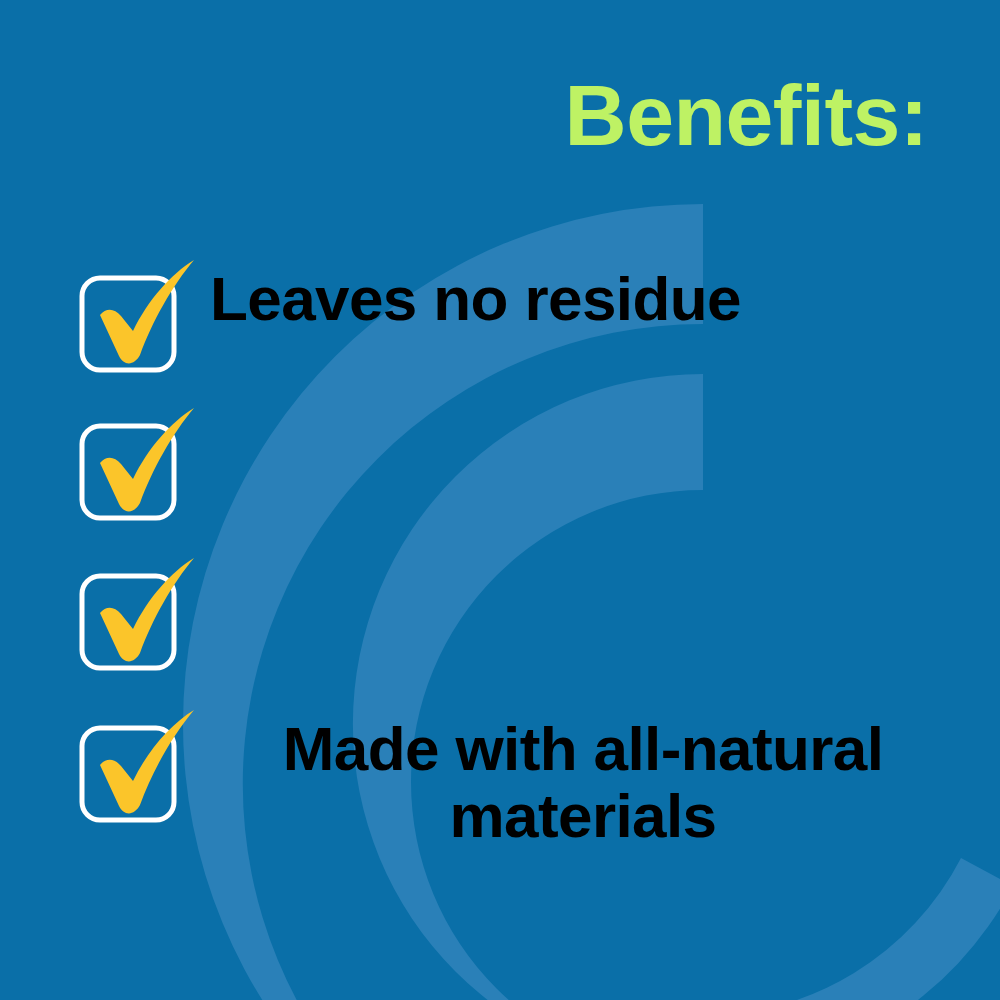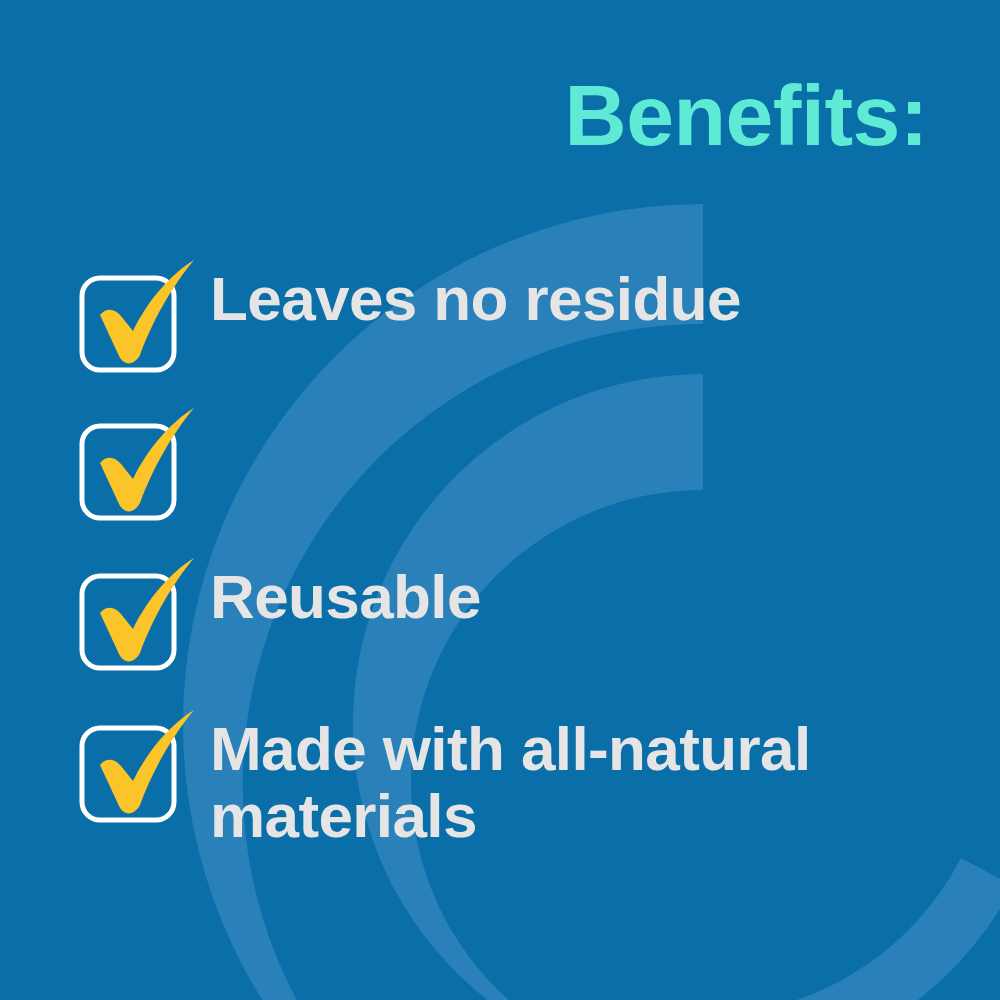--- a/index.html
+++ b/index.html
@@ -28,61 +28,61 @@
   
   #title-row {
     position: absolute;
     top: 72px;
     left: 0;
     right: 72px;
     text-align: right;
   }
   #page-title {
     display: inline-block;
-    color: #5eead4;
+    color: #bef264;
     font-size: 86px;
     font-weight: bold;
     letter-spacing: -0.5px;
     line-height: 1.0;
     white-space: nowrap;
   }
 
   
   #benefits-list {
     position: absolute;
     left: 76px;
     top: 258px;
     width: 880px;
   }
   .benefit-row {
     display: flex;
     align-items: flex-start;
     margin-bottom: 36px;
     min-height: 110px;
   }
-  .benefit-row:last-child { margin-bottom: 0; }
+  .benefit-row:last-child { margin-bottom: 0; text-align: center; }
 
   .check-cell {
     position: relative;
     flex: 0 0 auto;
     width: 104px;
     height: 110px;
   }
   .check-svg {
     position: absolute;
     left: 0;
     top: 0;
     width: 126px;
     height: 118px;
     overflow: visible;
   }
 
   .benefit-label {
     flex: 1 1 auto;
-    color: #e5e5e5;
+    color: #000000;
     font-size: 62px;
     font-weight: bold;
     line-height: 1.08;
     letter-spacing: -0.6px;
     padding-left: 30px;
     padding-top: 8px;
   }
 
   
   .row-0 { margin-bottom: 38px; }
@@ -166,21 +166,20 @@
           <rect x="6" y="20" width="92" height="92" rx="18" ry="18" fill="none" stroke="#ffffff" stroke-width="5"></rect>
           <path d="M 24 57
                    C 30 50 38 50 45 58
                    L 57 73
                    C 72 42 95 16 118 2
                    C 96 28 76 64 64 97
                    C 58 108 48 108 43 98
                    Z" fill="#fbc52a"></path>
         </svg>
       </div>
-      <div class="benefit-label">Reusable</div>
     </div>
 
     <div class="benefit-row row-3">
       <div class="check-cell">
         <svg class="check-svg" viewBox="0 0 126 118" xmlns="http://www.w3.org/2000/svg" aria-hidden="true">
           <rect x="6" y="20" width="92" height="92" rx="18" ry="18" fill="none" stroke="#ffffff" stroke-width="5"></rect>
           <path d="M 24 57
                    C 30 50 38 50 45 58
                    L 57 73
                    C 72 42 95 16 118 2

